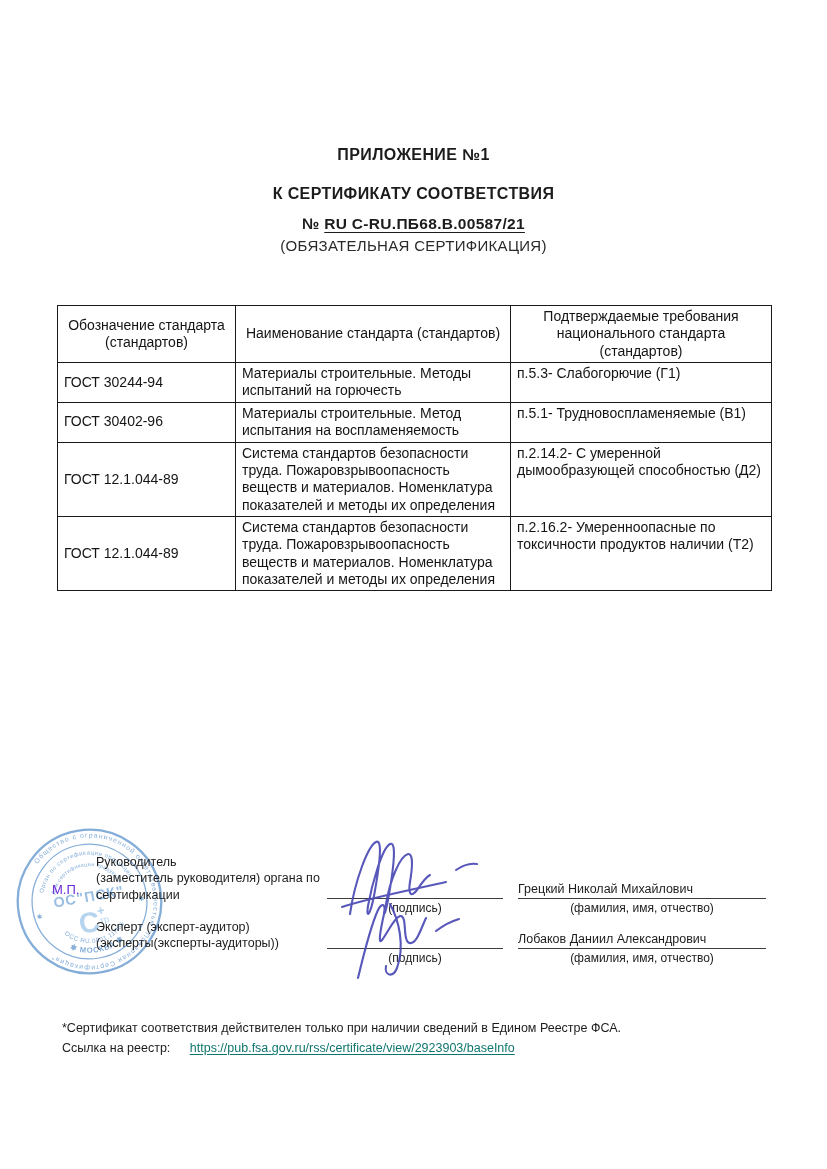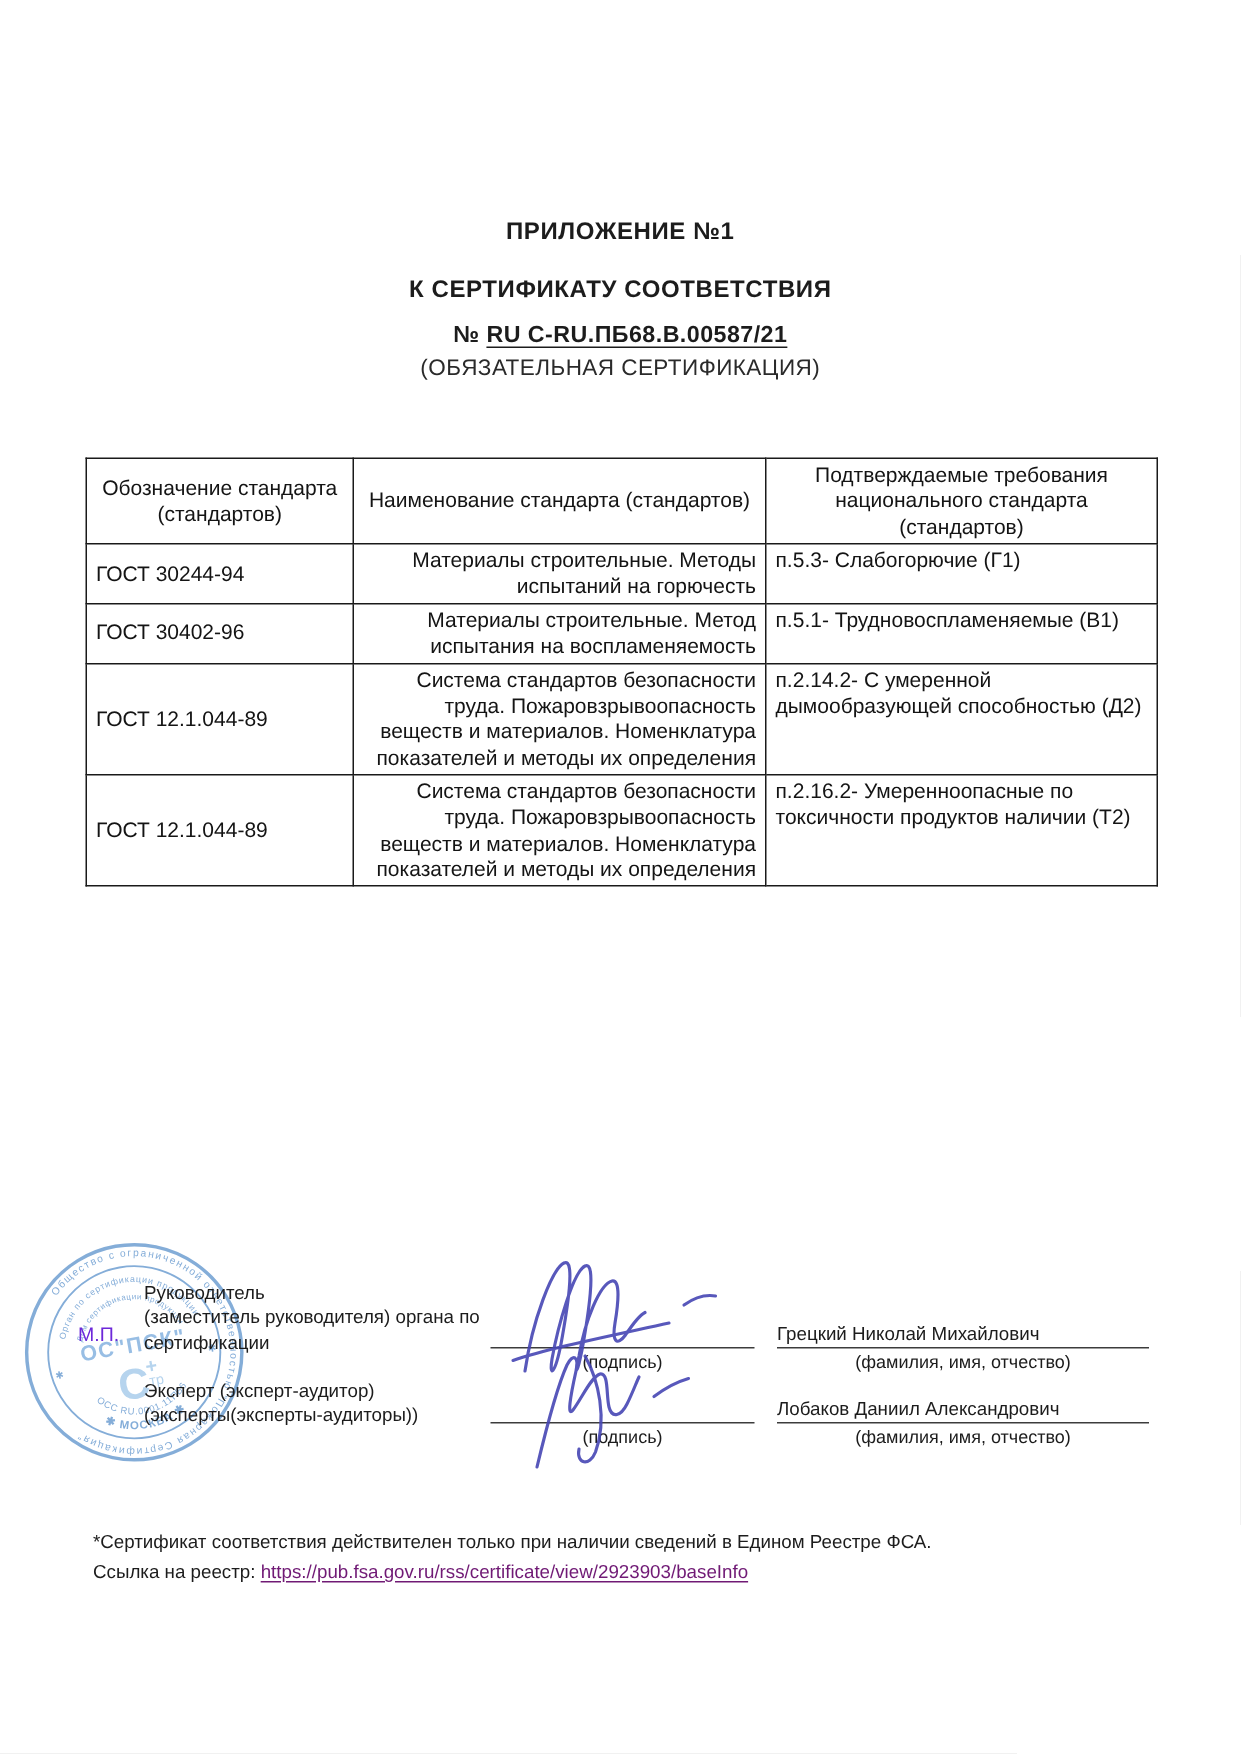--- a/index.html
+++ b/index.html
@@ -14,21 +14,21 @@
   .cert-num .u{text-decoration:underline;text-underline-offset:3px;margin-top:36px;}
   .cert-type{top:237px;font-size:15px;letter-spacing:.3px;color:#2a2a2a;}
 
   table.std{
     position:absolute;left:57px;top:305px;width:714px;border-collapse:collapse;
     table-layout:fixed;font-size:14px;line-height:1.24;color:#141414;
   }
   table.std th,table.std td{border:1.4px solid #1a1a1a;padding:2px 6px;font-weight:normal;}
   table.std th{text-align:center;vertical-align:middle;height:34px;}
   td.c-std{text-align:left;vertical-align:middle;}
-  td.c-name{text-align:right;vertical-align:middle;margin-left:24px;}
+  td.c-name{text-align:left;vertical-align:middle;margin-left:24px;}
   td.c-req{text-align:left;vertical-align:top;padding-top:3px;}
   tr.r-sm td{height:30px;}
   tr.r-lg td{height:56px;}
 
   .role-block{position:absolute;left:96px;width:242px;text-align:left;font-size:12.5px;line-height:1.3;z-index:2;}
   .role-1{top:854px;}
   .role-2{top:919px;}
   .mp{position:absolute;left:52px;top:882px;font-size:13px;z-index:3;color:#6d28d9;}
 
   .rule{position:absolute;height:18px;border-bottom:1.6px solid #3c3c3c;}
@@ -41,21 +41,21 @@
   .sig-cap-1{left:327px;top:901px;width:176px;}
   .sig-cap-2{left:327px;top:951px;width:176px;}
   .name-cap-1{left:518px;top:901px;width:248px;}
   .name-cap-2{left:518px;top:951px;width:248px;}
 
   .stamp{position:absolute;left:13px;top:825px;width:153px;height:153px;z-index:1;}
   .signature{position:absolute;left:320px;top:818px;width:200px;height:165px;z-index:4;pointer-events:none;}
 
   .foot-note{position:absolute;left:62px;top:1021px;font-size:12.5px;}
   .foot-link{position:absolute;left:62px;top:1041px;font-size:12.5px;}
-  .foot-link a{color:#701a75;text-decoration:underline;text-underline-offset:2px;cursor:pointer;}
+  .foot-link a{color:#0f766e;text-decoration:underline;text-underline-offset:2px;cursor:pointer;margin-left:16px;}
 </style>
 </head>
 <body>
 
 <div class="page">
 
   <div class="centered title-1">ПРИЛОЖЕНИЕ №1</div>
   <div class="centered title-2">К СЕРТИФИКАТУ СООТВЕТСТВИЯ</div>
   <div class="centered cert-num"><span>№ </span><span class="u">RU C-RU.ПБ68.В.00587/21</span></div>
   <div class="centered cert-type">(ОБЯЗАТЕЛЬНАЯ СЕРТИФИКАЦИЯ)</div>

